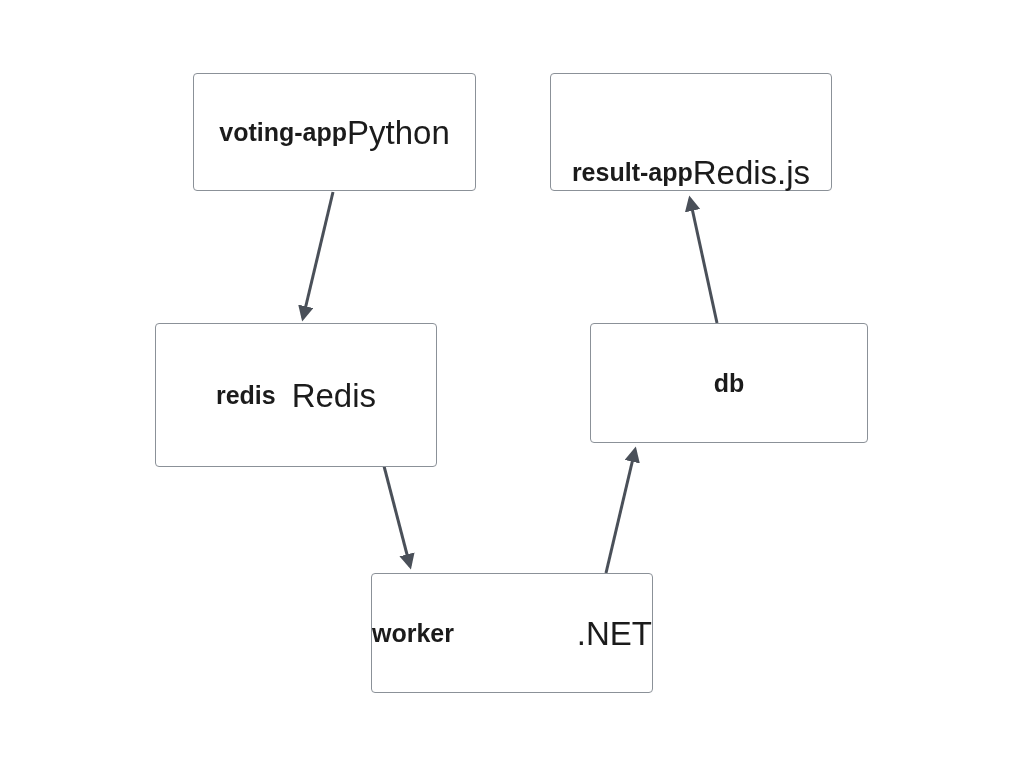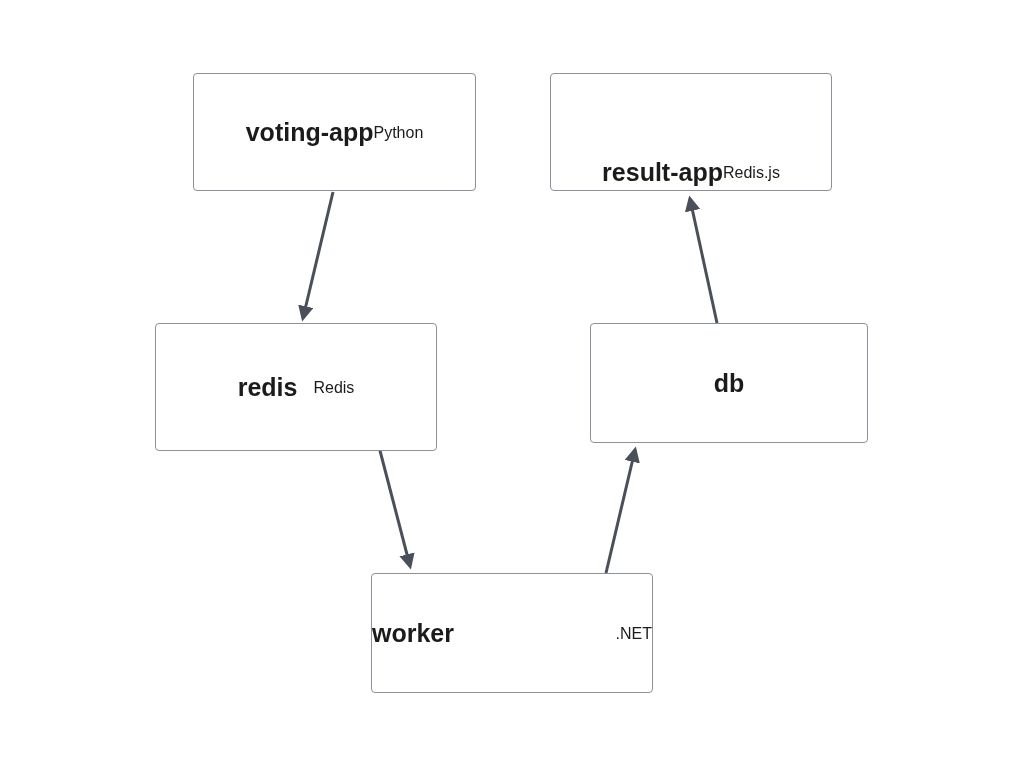--- a/index.html
+++ b/index.html
@@ -34,21 +34,21 @@
     justify-content: center;
     text-align: center;
   }
   .node .title {
     font-size: 25px;
     font-weight: bold;
     color: #1b1b1b;
     line-height: 35px;
   }
   .node .subtitle {
-    font-size: 16px;
+    font-size: 33px;
     font-weight: normal;
     color: #1b1b1b;
     line-height: 35px;
   }
 </style>
 </head>
 <body>
 
 <div id="canvas">
 
@@ -69,21 +69,21 @@
   <div class="node" style="left: 193px; top: 73px; width: 283px; height: 118px; border-color: rgb(139, 145, 152); background: rgb(255, 255, 255);">
     <div class="title">voting-app</div>
     <div class="subtitle">Python</div>
   </div>
 
   <div class="node" style="left: 550px; top: 73px; width: 282px; height: 118px; border-color: rgb(139, 145, 152); background: rgb(255, 255, 255); align-items: flex-end;">
     <div class="title">result-app</div>
     <div class="subtitle">Redis.js</div>
   </div>
 
-  <div class="node" style="left: 155px; top: 323px; width: 282px; height: 128px; border-color: rgb(139, 145, 152); background: rgb(255, 255, 255); gap: 16px;">
+  <div class="node" style="left: 155px; top: 323px; width: 282px; height: 144px; border-color: rgb(139, 145, 152); background: rgb(255, 255, 255); gap: 16px;">
     <div class="title">redis</div>
     <div class="subtitle">Redis</div>
   </div>
 
   <div class="node" style="left: 590px; top: 323px; width: 278px; height: 120px; border-color: rgb(139, 145, 152); background: rgb(255, 255, 255);">
     <div class="title">db</div>
   </div>
 
   <div class="node" style="left: 371px; top: 573px; width: 282px; height: 120px; border-color: rgb(139, 145, 152); background: rgb(255, 255, 255); justify-content: space-between;">
     <div class="title">worker</div>

